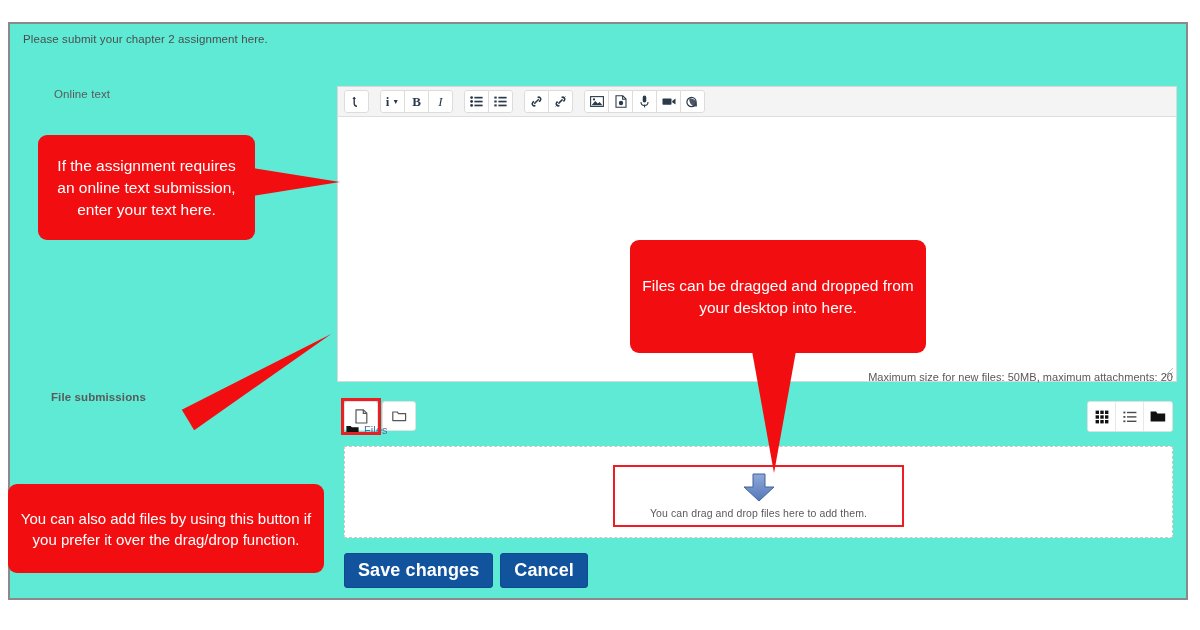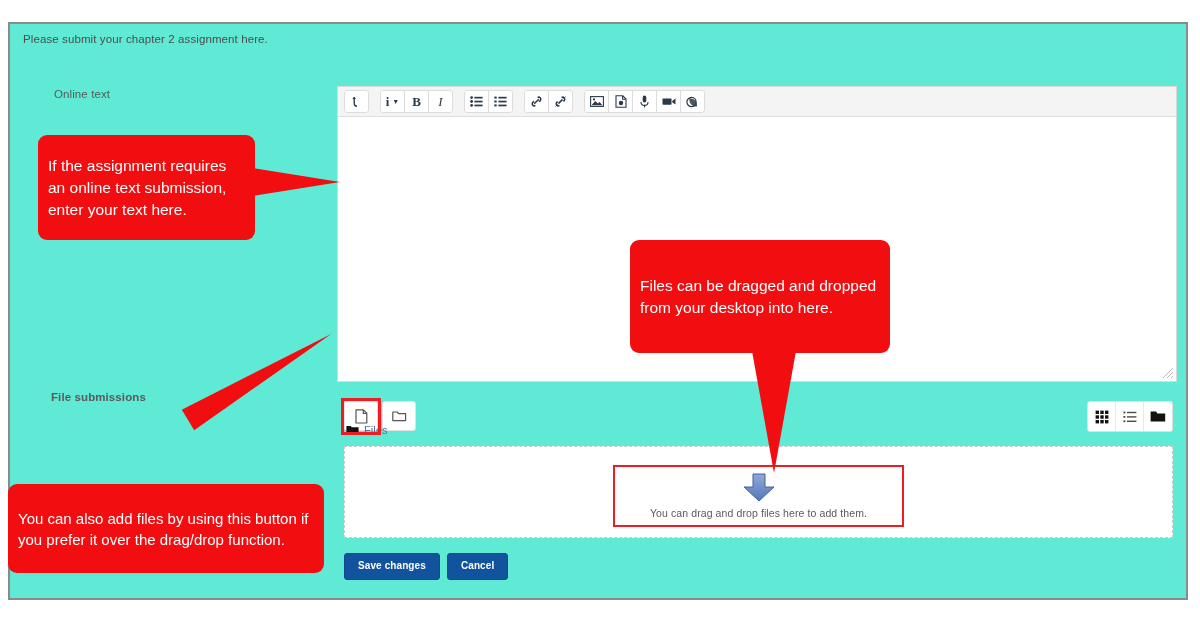--- a/index.html
+++ b/index.html
@@ -219,34 +219,35 @@
     position: absolute;
     left: 334px;
     top: 529px;
     display: flex;
     gap: 7px;
   }
   .btn-primary {
     background: #12539e;
     border: 1px solid #0f4a8c;
     color: #ffffff;
-    font-size: 10px;
+    font-size: 18px;
     font-weight: bold;
     padding: 7px 13px 8px;
     border-radius: 3px;
     letter-spacing: 0.1px;
     line-height: 1;
   }
 
   
   .callout {
     position: absolute;
     background: #f20d10;
     color: #ffffff;
     border-radius: 9px;
+    text-align: center;
     font-size: 15.5px;
     line-height: 22px;
     display: flex;
     align-items: center;
     justify-content: center;
     padding: 6px 10px;
     box-sizing: border-box;
     z-index: 30;
   }
   .callout .ctext { width: 100%; }
@@ -267,21 +268,21 @@
     border-top: 14px solid transparent;
     border-bottom: 14px solid transparent;
     border-left: 88px solid #f20d10;
     z-index: 29;
   }
 
   
   #callout-drag {
     left: 630px;
     top: 240px;
-    width: 260px;
+    width: 296px;
     height: 113px;
   }
   #callout-drag-tail {
     position: absolute;
     left: 752px;
     top: 351px;
     width: 0;
     height: 0;
     border-left: 22px solid transparent;
     border-right: 22px solid transparent;
@@ -441,20 +442,21 @@
       <svg id="editor-resize" viewBox="0 0 12 12">
         <path d="M11 1 L1 11" stroke="#b8b8b8" stroke-width="1"></path>
         <path d="M11 5 L5 11" stroke="#b8b8b8" stroke-width="1"></path>
         <path d="M11 9 L9 11" stroke="#b8b8b8" stroke-width="1"></path>
       </svg>
     </div>
   </div>
 
   <div class="field-label" id="label-file-submissions">File submissions</div>
 
+  <div id="fm-maxsize">Maximum size for new files: 50MB, maximum attachments: 20</div>
 
   <div id="fm-addbtns">
     <div class="fm-addbtn">
       <svg width="13" height="15" viewBox="0 0 13 15">
         <path d="M1 0.8 H8.4 L11.8 4.2 V14 H1 Z" fill="none" stroke="#555" stroke-width="1.2" stroke-linejoin="round"></path>
         <path d="M8.3 1 V4.4 H11.6" fill="none" stroke="#555" stroke-width="1.2"></path>
       </svg>
     </div>
     <div class="fm-addbtn">
       <svg width="15" height="12" viewBox="0 0 15 12">

